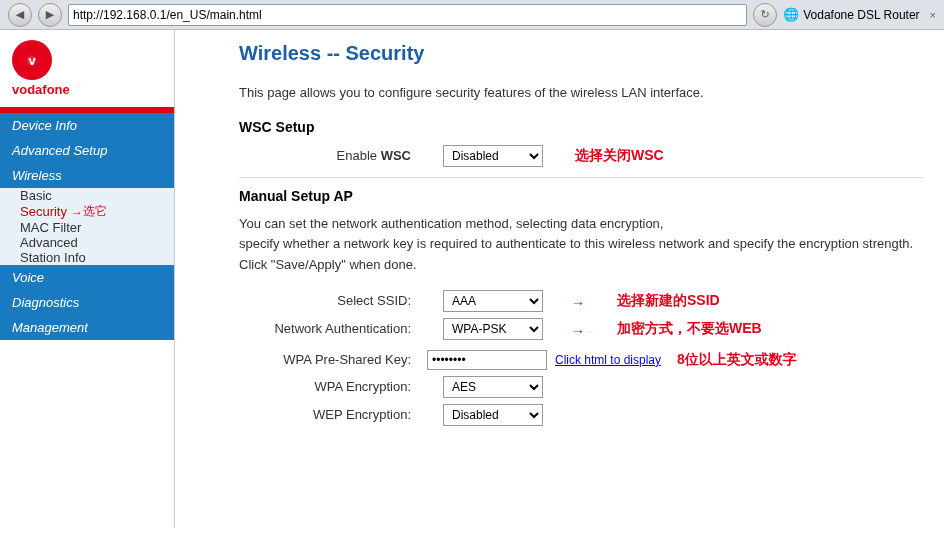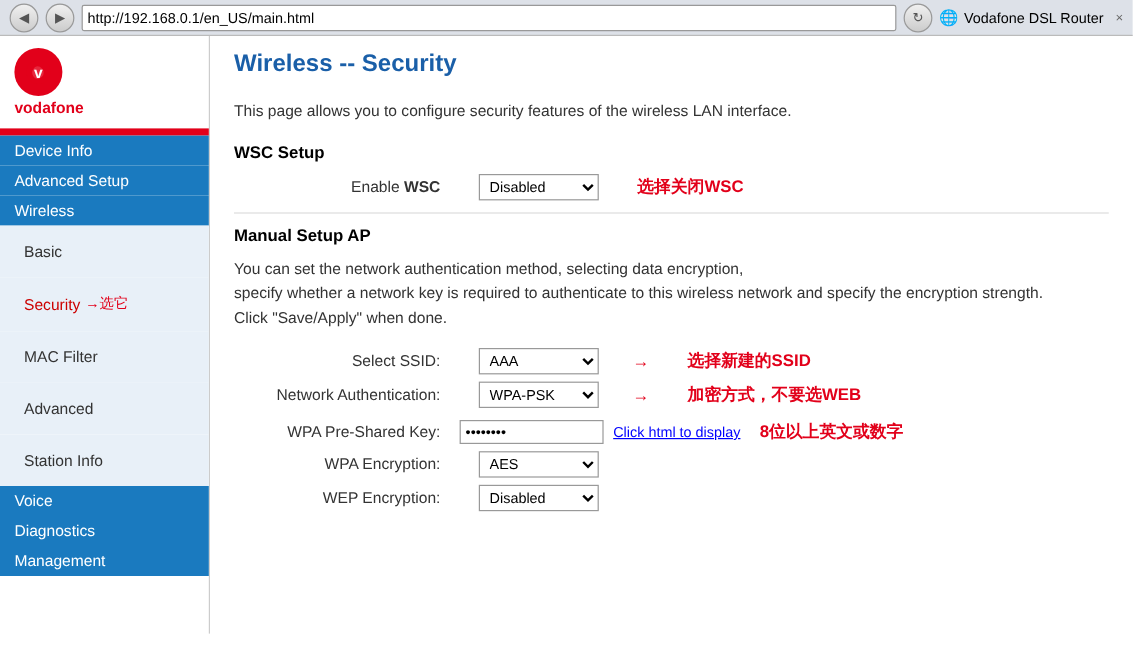--- a/index.html
+++ b/index.html
@@ -55,34 +55,36 @@
     .vodafone-text {
       font-size: 13px; color: #e2001a; font-weight: bold; margin-top: 2px;
     }
     .red-bar {
       height: 6px; background: #e2001a; width: 100%;
     }
     .nav-item {
       display: block; padding: 5px 12px; cursor: pointer;
       font-size: 13px; color: #fff; text-decoration: none;
       background: #1a7abf;
+      font-style: italic;
     }
     .nav-sub-item {
-      display: block; padding: 14px 20px; cursor: pointer;
+      display: block; padding: 0 20px; cursor: pointer;
       font-size: 13px; color: #333; text-decoration: none;
       background: #e8f0f8;
     }
     .nav-sub-item.selected { color: #c00; }
 
     
     .main-content {
       flex: 1;
       padding: 12px 20px;
       overflow-y: auto;
       background: #fff;
+      margin-left: 44px;
     }
     .page-title {
       font-size: 20px; color: #1a5fa8; font-weight: bold;
       margin-bottom: 12px; padding-bottom: 6px;
     }
     .page-desc {
       font-size: 13px; color: #333; margin-bottom: 16px;
       line-height: 1.5;
     }
     .section-title {

